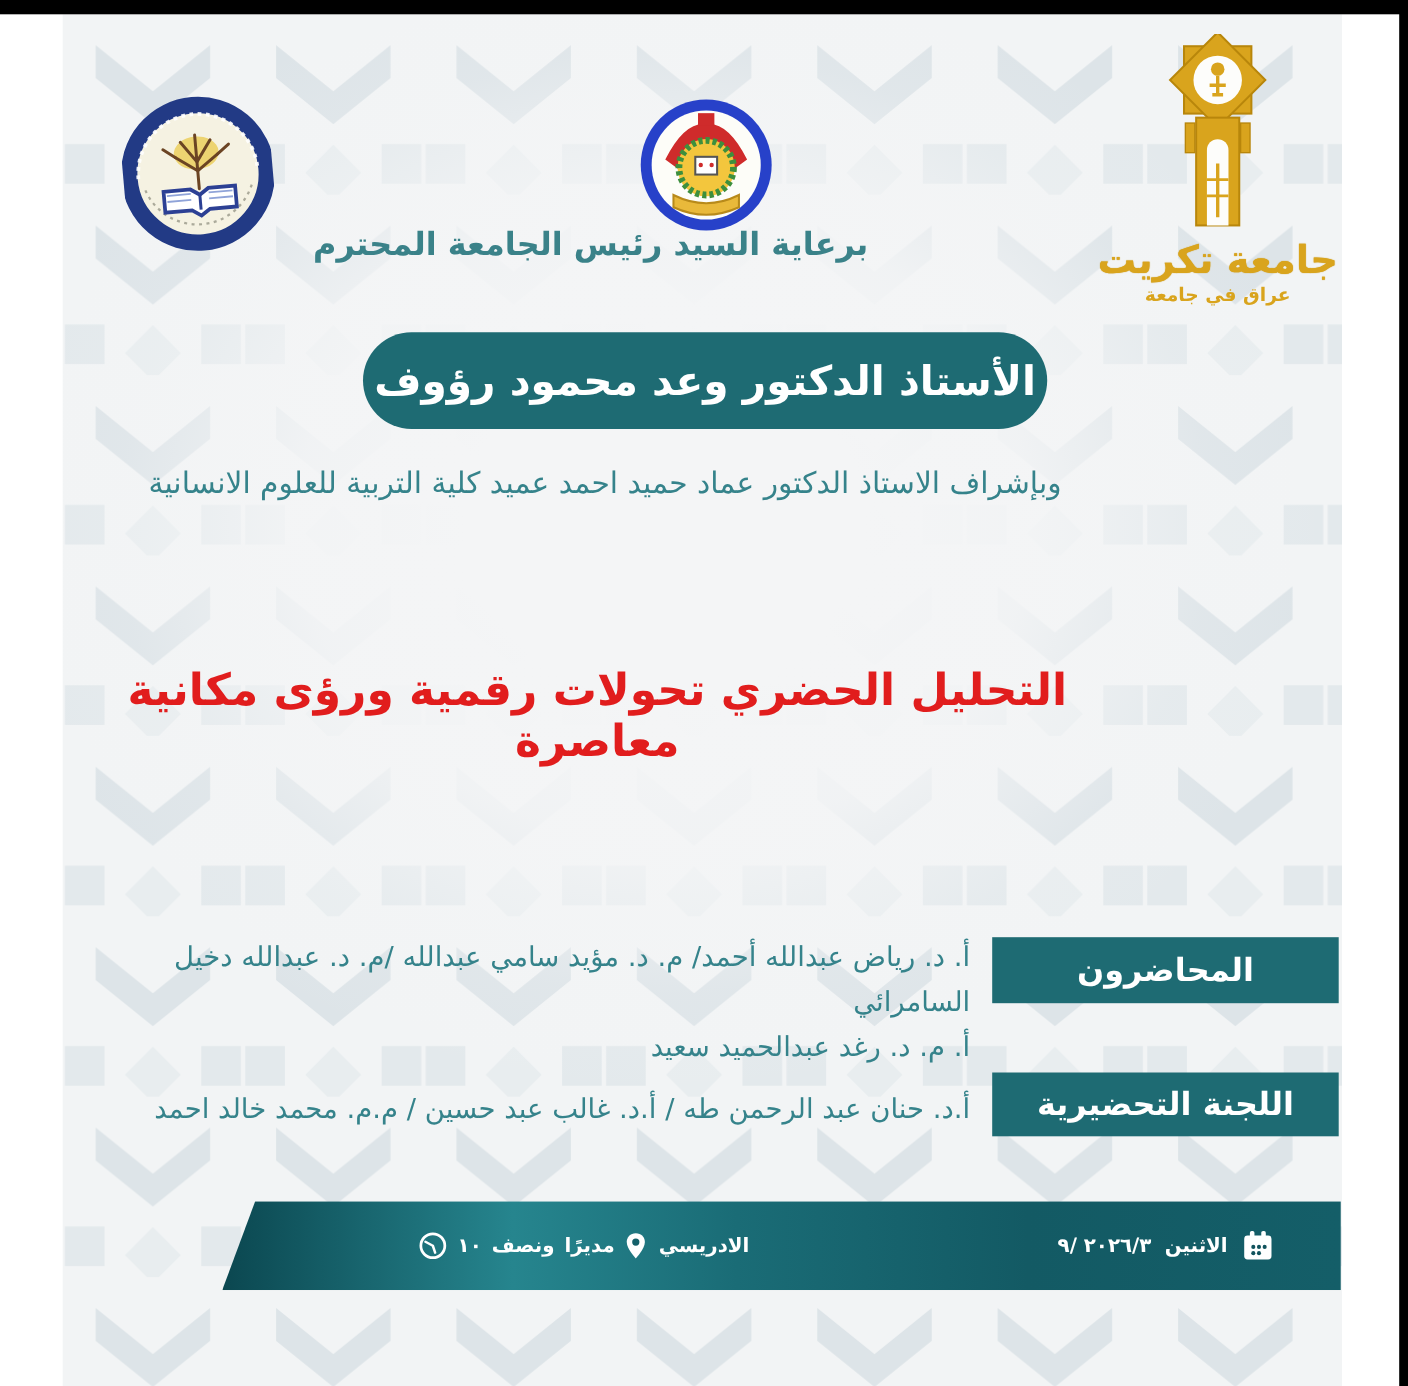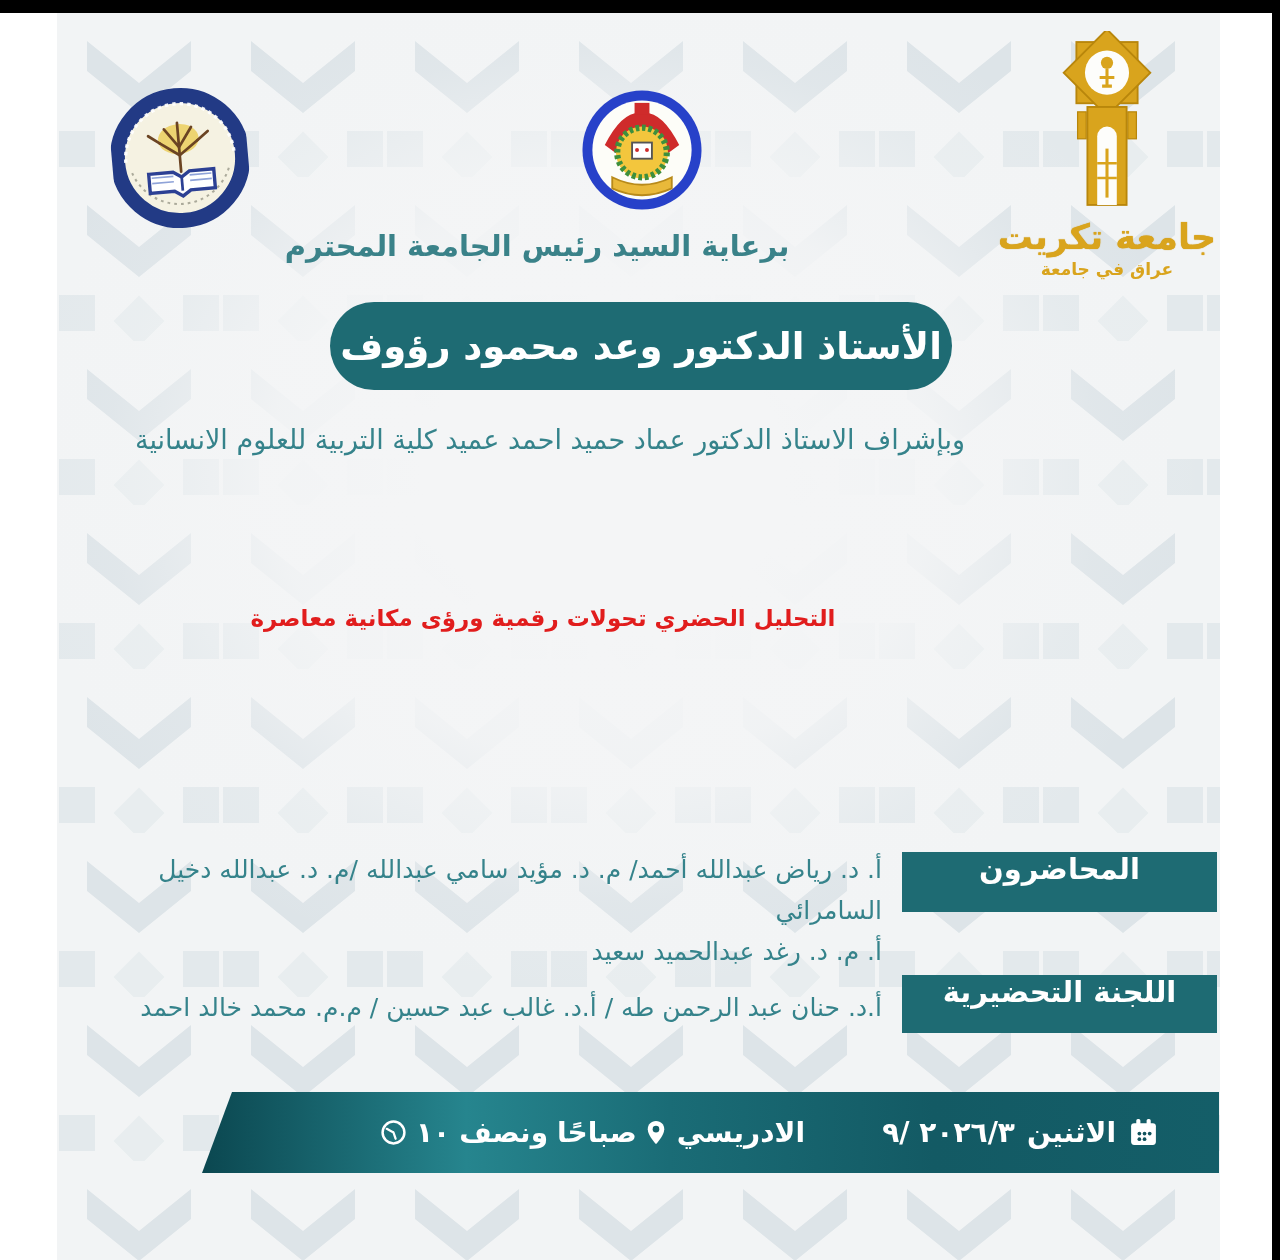--- a/index.html
+++ b/index.html
@@ -21,51 +21,51 @@
 
   
   .logo-left   { left:55px;  top:70px;  width:136px; height:150px; transform:rotate(-5deg); }
   .logo-center { left:523px; top:75px;  width:124px; height:124px; }
   .uni-logo    { left:935px; top:18px;  width:230px; height:270px; text-align:center; }
   .uni-title   { color:#d9a41d; font-weight:bold; font-size:35px; margin-top:-14px;
                  letter-spacing:-1px; text-shadow:0 0 1px #c89510; direction:rtl; }
   .uni-sub     { color:#d9a41d; font-weight:bold; font-size:17px; margin-top:2px; direction:rtl; }
 
   .patronage { left:170px; top:192px; width:620px; text-align:center; direction:rtl;
-               color:#3a8289; font-weight:bold; font-size:29px;margin-top:24px; }
+               color:#3a8289; font-weight:bold; font-size:29px; }
 
   .pill { left:273px; top:289px; width:622px; height:88px; background:#1e6b73;
           border-radius:46px; display:flex; align-items:center; justify-content:center; }
   .pill span { color:#ffffff; font-weight:bold; font-size:37px; direction:rtl; white-space:nowrap; }
 
   .supervision { left:63px; top:404px; width:860px; text-align:center; direction:rtl;
                  color:#35838b; font-size:27px; line-height:46px; }
 
   .course-title { left:56px; top:592px; width:860px; text-align:center; direction:rtl;
-                  color:#e11d1d; font-weight:bold; font-size:23px; }
+                  color:#e11d1d; font-weight:bold; font-size:40px; }
 
   .names { width:815px; left:10px; direction:rtl; text-align:right; color:#35838b;
            font-size:25px; line-height:41px; }
   .names-lecturers { top:836px; }
   .names-committee { top:974px; }
 
   .tealbox { left:845px; width:315px; height:60px; background:#1e6b73;
-             display:flex; justify-content:center; }
+             display:flex; align-items:center; justify-content:center; }
   .box-lecturers { top:839px; }
   .box-committee { top:962px; height:58px; }
   .tealbox span { color:#fff; font-weight:bold; font-size:29px; direction:rtl; }
 
   .ribbon { left:145px; top:1079px; width:1017px; height:81px;
             clip-path:polygon(30px 0, 100% 0, 100% 100%, 0 100%);
             background:linear-gradient(90deg,#0b4750 0%, #26858e 26%, #1a6c76 46%,
                                        #135a64 72%, #145e68 100%);
             display:flex; align-items:center; direction:ltr;
             padding-left:178px; padding-right:60px; }
   .ribbon .grp { display:flex; align-items:center; }
-  .ribbon span { color:#fff; font-weight:bold; font-size:28px; white-space:nowrap;text-align:right; }
+  .ribbon span { color:#fff; font-weight:bold; font-size:18px; white-space:nowrap;text-align:right; }
   .g-time { column-gap:9px; }
   .g-loc  { margin-left:8px; column-gap:10px; }
   .g-date { margin-left:auto; column-gap:12px; }
   .icon { display:flex; align-items:center; }
 </style>
 </head>
 <body>
 
 <div class="stage">
   <div class="bar-top"></div>
@@ -169,21 +169,21 @@
     <div class="layer ribbon">
       <div class="grp g-time">
         <span class="icon">
           <svg viewBox="0 0 26 26" width="27" height="27">
             <circle cx="13" cy="13" r="10.5" fill="none" stroke="#ffffff" stroke-width="2.4"></circle>
             <path d="M13 13 L6.5 9.5 M13 13 L15 19" stroke="#ffffff" stroke-width="2.2" stroke-linecap="round" fill="none"></path>
           </svg>
         </span>
         <span>١٠</span>
         <span>ونصف</span>
-        <span>صباحًا</span>
+        <span>مديرًا</span>
       </div>
       <div class="grp g-loc">
         <span class="icon">
           <svg viewBox="0 0 24 28" width="22" height="26">
             <path d="M12 1 C6.5 1 3 5 3 9.8 C3 16.5 12 26 12 26 S21 16.5 21 9.8 C21 5 17.5 1 12 1 Z" fill="#ffffff"></path>
             <circle cx="12" cy="9.8" r="3.6" fill="#14606a"></circle>
           </svg>
         </span>
         <span>الادريسي</span>
       </div>

